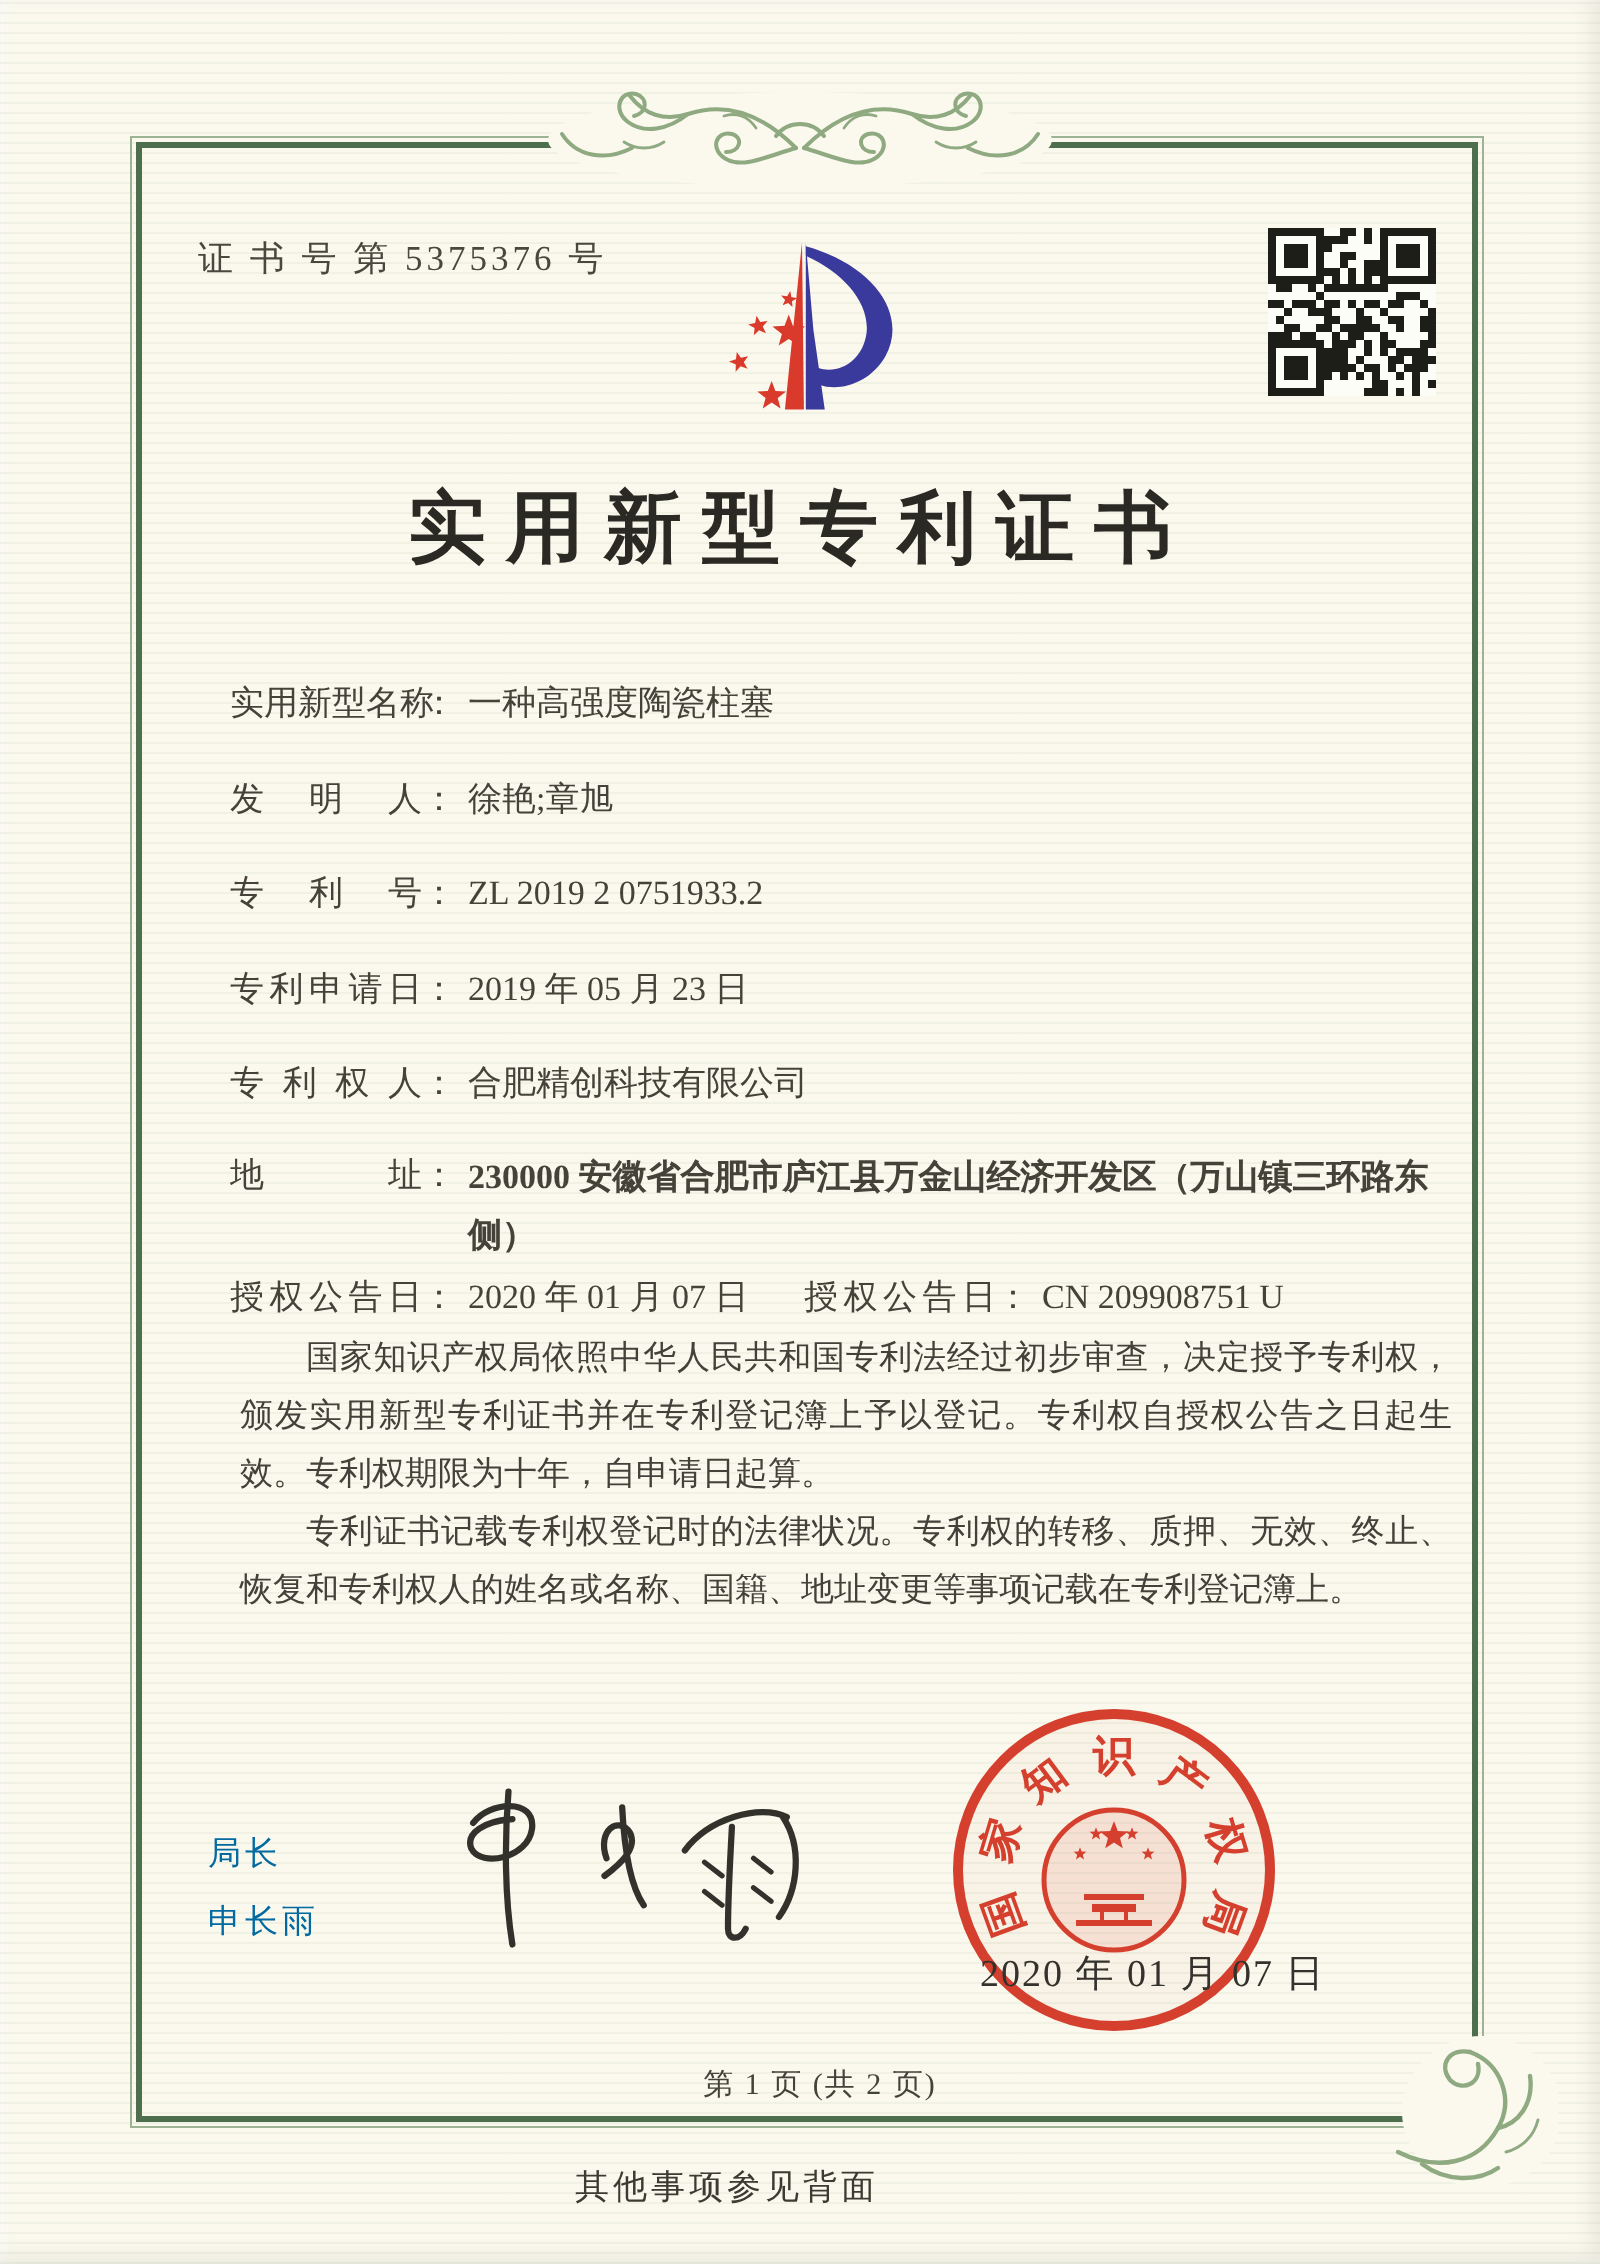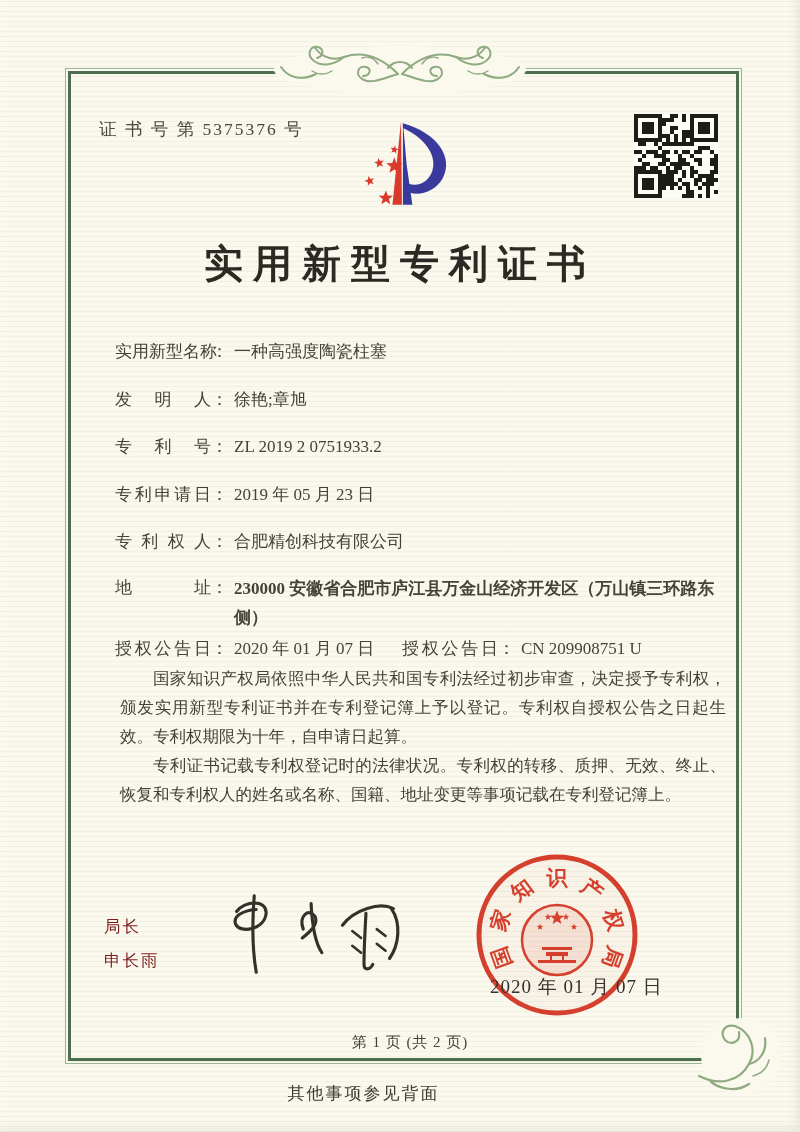--- a/index.html
+++ b/index.html
@@ -61,21 +61,21 @@
   .grant-no-group { position:absolute; left:287px; top:0; }
 
   .bodytext {
     position:absolute; left:98px; top:664px; width:606px;
     font-size:16.5px; line-height:29px; color:#44413a;
     text-align:justify;
     margin-left:22px;
   }
   .bodytext p { text-indent:2em; }
 
-  .signer { position:absolute; left:104px; top:916px; font-size:16.5px; color:#7f1d1d; }
+  .signer { position:absolute; left:104px; top:916px; font-size:16.5px; color:#0369a1; }
   .signer div { margin-bottom:12px; letter-spacing:2px; }
 
   .signature-svg { position:absolute; left:215px; top:886px; width:200px; height:98px; }
 
   .seal-svg { position:absolute; left:472px; top:850px; width:170px; height:170px; }
   .seal-date {
     position:absolute; left:490px; top:974px; width:170px;
     font-size:19px; letter-spacing:1px; color:#34322c; white-space:nowrap;
     z-index:5;
   }

